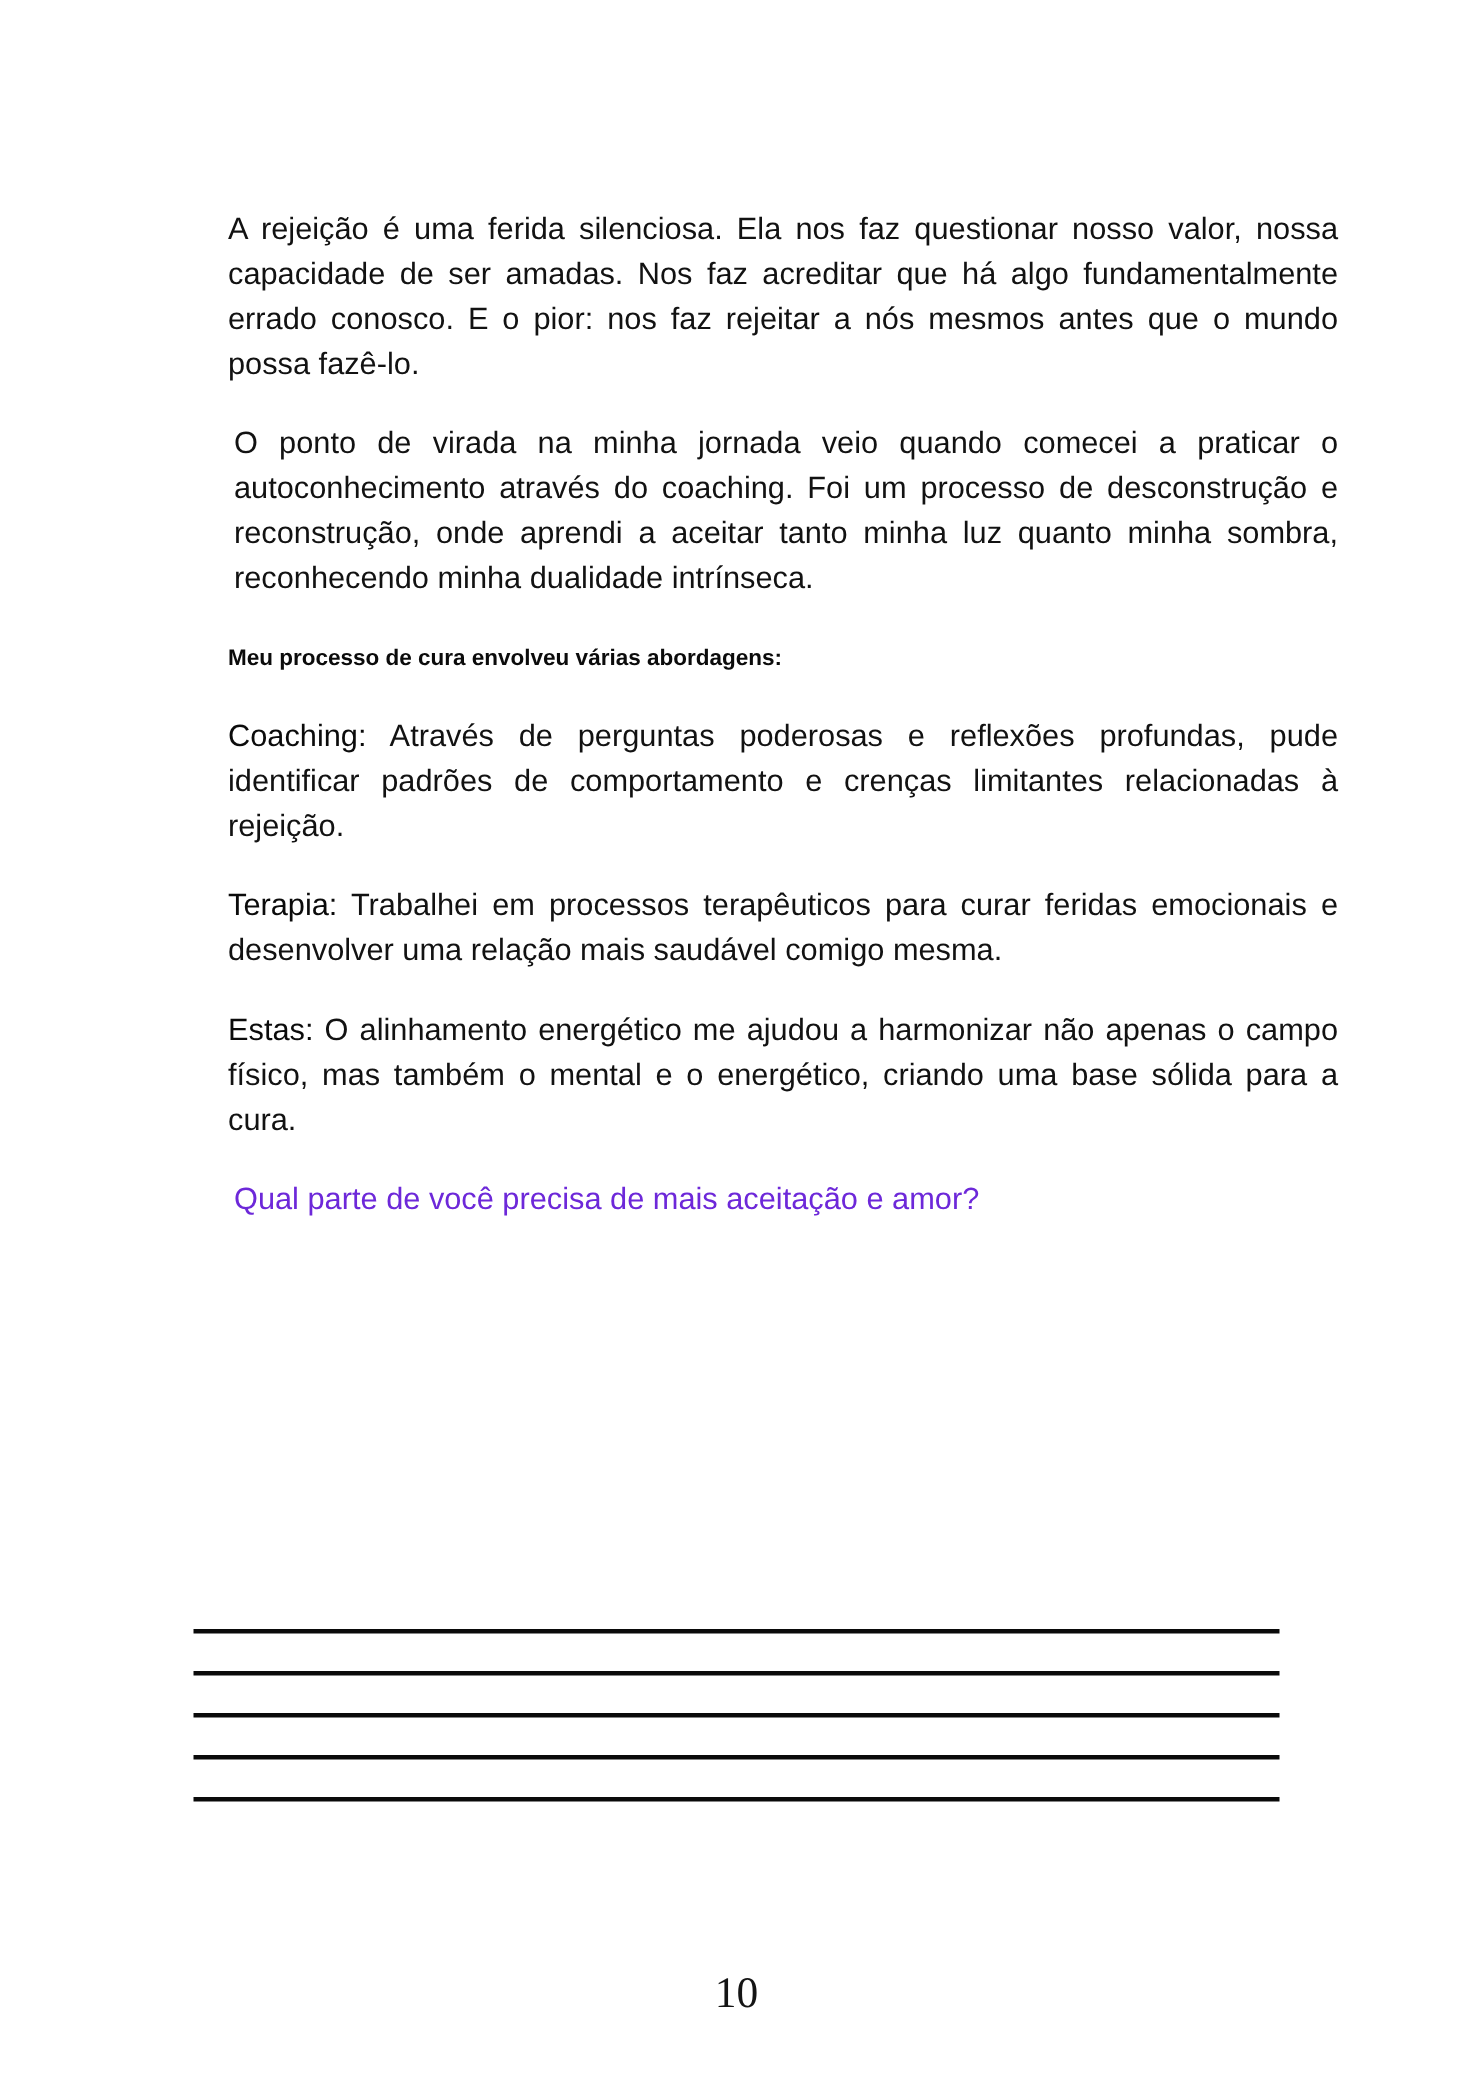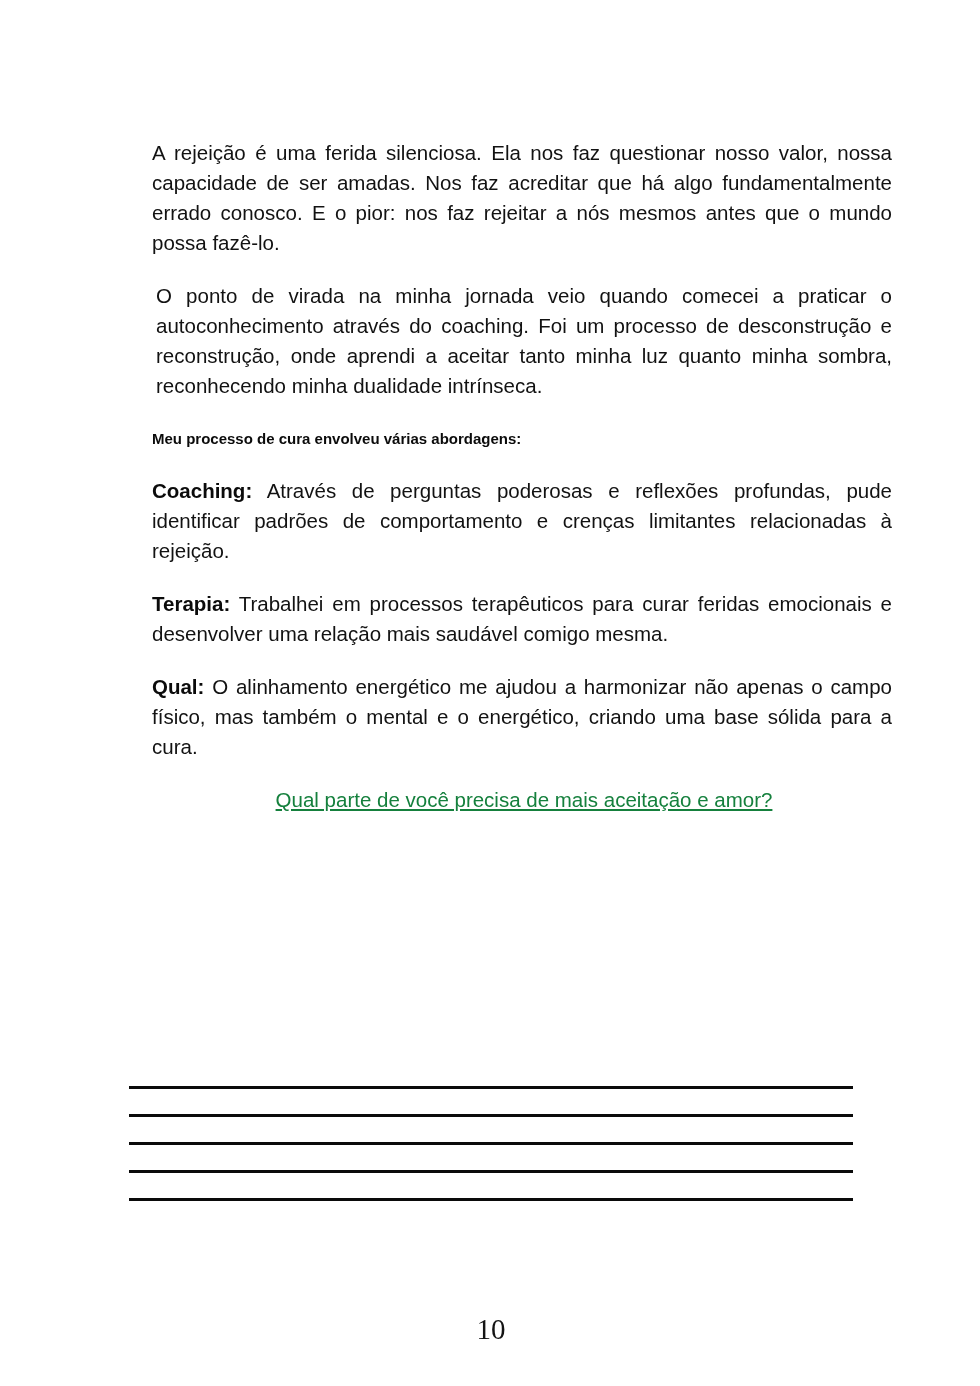--- a/index.html
+++ b/index.html
@@ -52,31 +52,30 @@
   p.heading {
     margin: 0 0 22px 0;
     font-size: 15px;
     line-height: 30px;
     font-weight: bold;
     text-align: left;
     color: #0b0b0b;
   }
 
   .label {
-    font-weight: bold;
+    font-weight: normal;
     color: #0b0b0b;
   }
 
   p.question {
     margin: 0;
     font-size: 20.5px;
     line-height: 30px;
-    text-align: center;
-    color: #15803d;
-    text-decoration: underline;
+    text-align: left;
+    color: #6d28d9;
   }
 
   .writing-lines {
     position: absolute;
     left: 129px;
     top: 1086px;
     width: 724px;
   }
 
   .rule {
@@ -114,21 +113,21 @@
 
     <p class="para indent">O ponto de virada na minha jornada veio quando comecei a praticar o autoconhecimento através do coaching. Foi um processo de desconstrução e reconstrução, onde aprendi a aceitar tanto minha luz quanto minha sombra, reconhecendo minha dualidade intrínseca.</p>
 
 
     <p class="heading">Meu processo de cura envolveu várias abordagens:</p>
 
     <p class="para"><span class="label">Coaching:</span><span> Através de perguntas poderosas e reflexões profundas, pude identificar padrões de comportamento e crenças limitantes relacionadas à rejeição.</span></p>
 
     <p class="para"><span class="label">Terapia:</span><span> Trabalhei em processos terapêuticos para curar feridas emocionais e desenvolver uma relação mais saudável comigo mesma.</span></p>
 
-    <p class="para"><span class="label">Qual:</span><span> O alinhamento energético me ajudou a harmonizar não apenas o campo físico, mas também o mental e o energético, criando uma base sólida para a cura.</span></p>
+    <p class="para"><span class="label">Estas:</span><span> O alinhamento energético me ajudou a harmonizar não apenas o campo físico, mas também o mental e o energético, criando uma base sólida para a cura.</span></p>
 
 
     <p class="question indent">Qual parte de você precisa de mais aceitação e amor?</p>
 
   </div>
 
   <div class="writing-lines">
     <hr class="rule">
     <hr class="rule">
     <hr class="rule">

